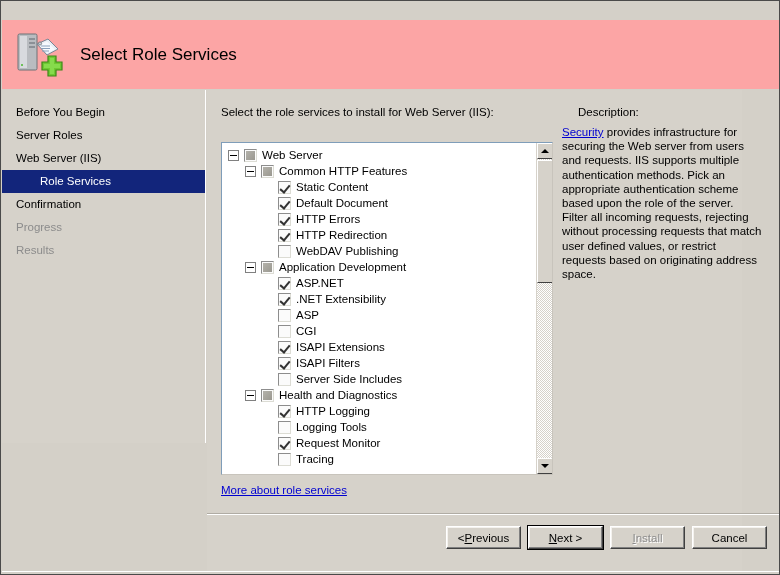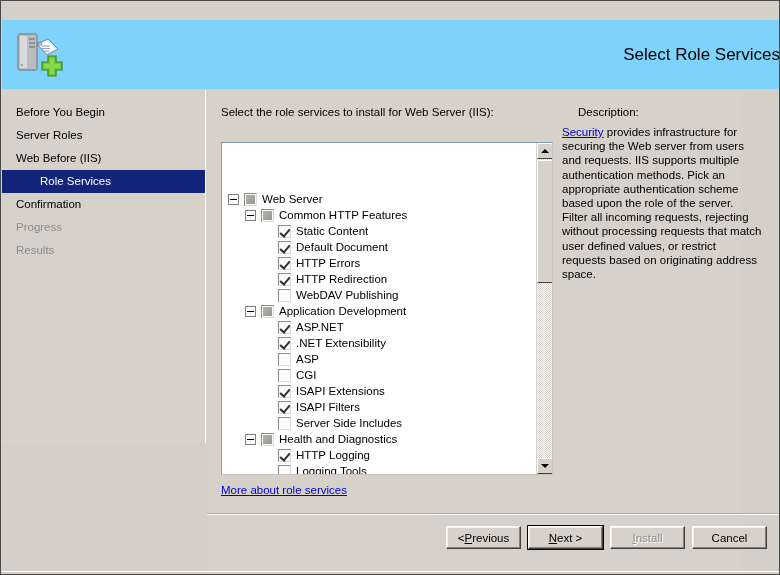--- a/index.html
+++ b/index.html
@@ -52,24 +52,23 @@
     position: relative;
     cursor: default;
   }
   .close-btn svg { position: absolute; left: 3px; top: 2px; }
 
   
   #header {
     position: absolute;
     left: 1px; top: 19px;
     width: 778px; height: 69px;
-    background: #7dd3fc;
+    background: #fca5a5;
     display: flex;
     align-items: center;
-    justify-content: space-between;
   }
   #header .hdr-icon {
     width: 50px; height: 48px;
     margin-left: 12px;
     flex: none;
   }
   #header .hdr-title {
     font-size: 17px;
     margin-left: 16px;
     color: #000000;
@@ -154,21 +153,20 @@
     border-left: 1px solid #7f9db9;
     border-right: 1px solid #c8c4bc;
     border-bottom: 1px solid #c8c4bc;
     box-sizing: border-box;
     overflow: hidden;
   }
   #treelist {
     position: absolute;
     left: 0; top: 4px;
     width: 314px;
-    margin-top: 44px;
   }
   .tree-row {
     height: 16px;
     display: flex;
     align-items: center;
     white-space: nowrap;
     cursor: default;
   }
   .tree-row .tlabel {
     font-size: 11.5px;
@@ -347,21 +345,21 @@
       <path d="M28,31 h6 v-6 h8 v6 h6 v8 h-6 v6 h-8 v-6 h-6 Z" fill="#6ec932" stroke="#3e8718" stroke-width="1.2"></path>
       <path d="M30,33 h6 v-6 h4 v6 h6 v4 h-6 v6 h-4 v-6 h-6 Z" fill="#8fe055" opacity="0.75"></path>
     </svg>
     <div class="hdr-title">Select Role Services</div>
   </div>
 
   <div id="sidebar">
     <div class="nav-list">
         <div class="nav-item">Before You Begin</div>
         <div class="nav-item">Server Roles</div>
-        <div class="nav-item">Web Before (IIS)</div>
+        <div class="nav-item">Web Server (IIS)</div>
         <div class="nav-item sub selected">Role Services</div>
         <div class="nav-item">Confirmation</div>
         <div class="nav-item disabled">Progress</div>
         <div class="nav-item disabled">Results</div>
       </div>
   </div>
 
   <div id="content">
 
     <div class="prompt-line">Select the role services to install for Web Server (IIS):</div>

